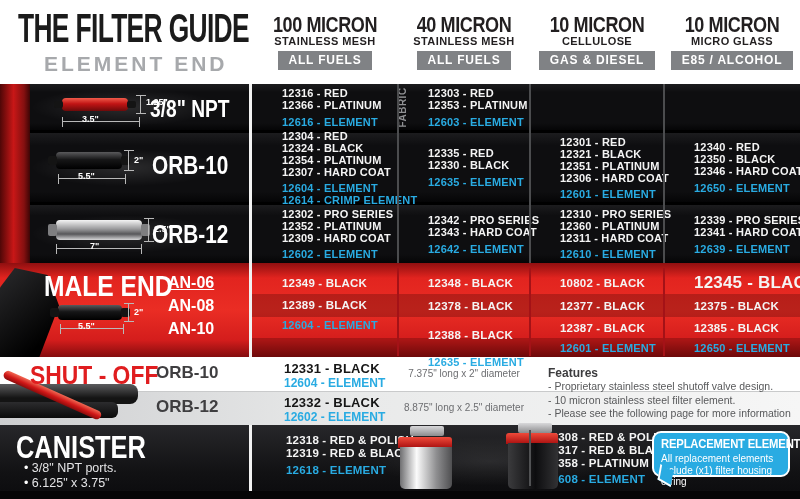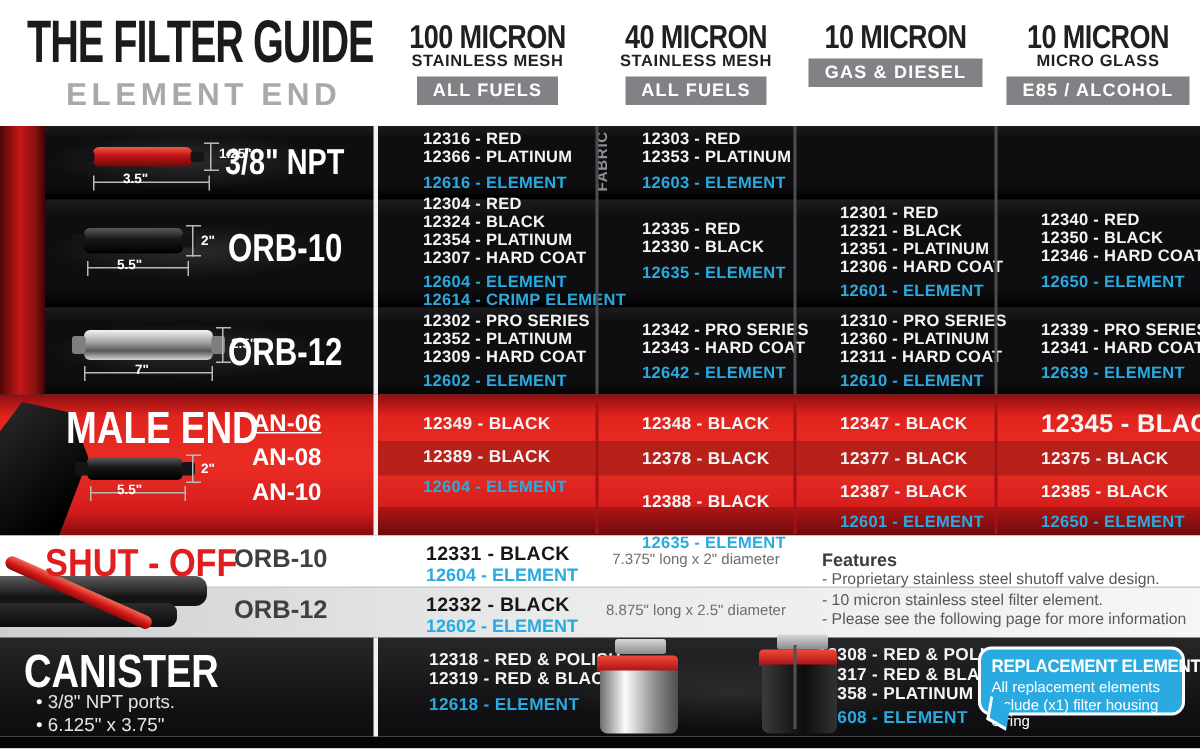--- a/index.html
+++ b/index.html
@@ -136,20 +136,21 @@
     <div class="ch-sub">STAINLESS MESH</div>
     <div class="ch-badge">ALL FUELS</div>
   </div>
   <div class="colhead" style="left:398px;width:132px;">
     <div class="ch-title">40 MICRON</div>
     <div class="ch-sub">STAINLESS MESH</div>
     <div class="ch-badge">ALL FUELS</div>
   </div>
   <div class="colhead" style="left:530px;width:134px;">
     <div class="ch-title">10 MICRON</div>
+    <div class="ch-sub">CELLULOSE</div>
     <div class="ch-badge">GAS &amp; DIESEL</div>
   </div>
   <div class="colhead" style="left:664px;width:136px;">
     <div class="ch-title">10 MICRON</div>
     <div class="ch-sub">MICRO GLASS</div>
     <div class="ch-badge">E85 / ALCOHOL</div>
   </div>
 
   <div class="left-strip"></div>
 
@@ -309,21 +310,21 @@
         </div>
       <div class="mline" style="height:35px;">
           <span class="pn" style="font-size:11.5px;">12388 - BLACK</span>
         </div>
       <div class="mline" style="height:19px;">
           <span class="pn el">12635 - ELEMENT</span>
         </div>
     </div>
     <div class="mcell" style="left:530px;width:134px;">
       <div class="mline" style="height:23px;">
-          <span class="pn" style="font-size:11.5px;">12347 - BLACK</span>
+          <span class="pn" style="font-size:11.5px;">10802 - BLACK</span>
         </div>
       <div class="mline" style="height:23px;">
           <span class="pn" style="font-size:11.5px;">12377 - BLACK</span>
         </div>
       <div class="mline" style="height:21px;">
           <span class="pn" style="font-size:11.5px;">12387 - BLACK</span>
         </div>
       <div class="mline" style="height:19px;">
           <span class="pn el">12601 - ELEMENT</span>
         </div>

